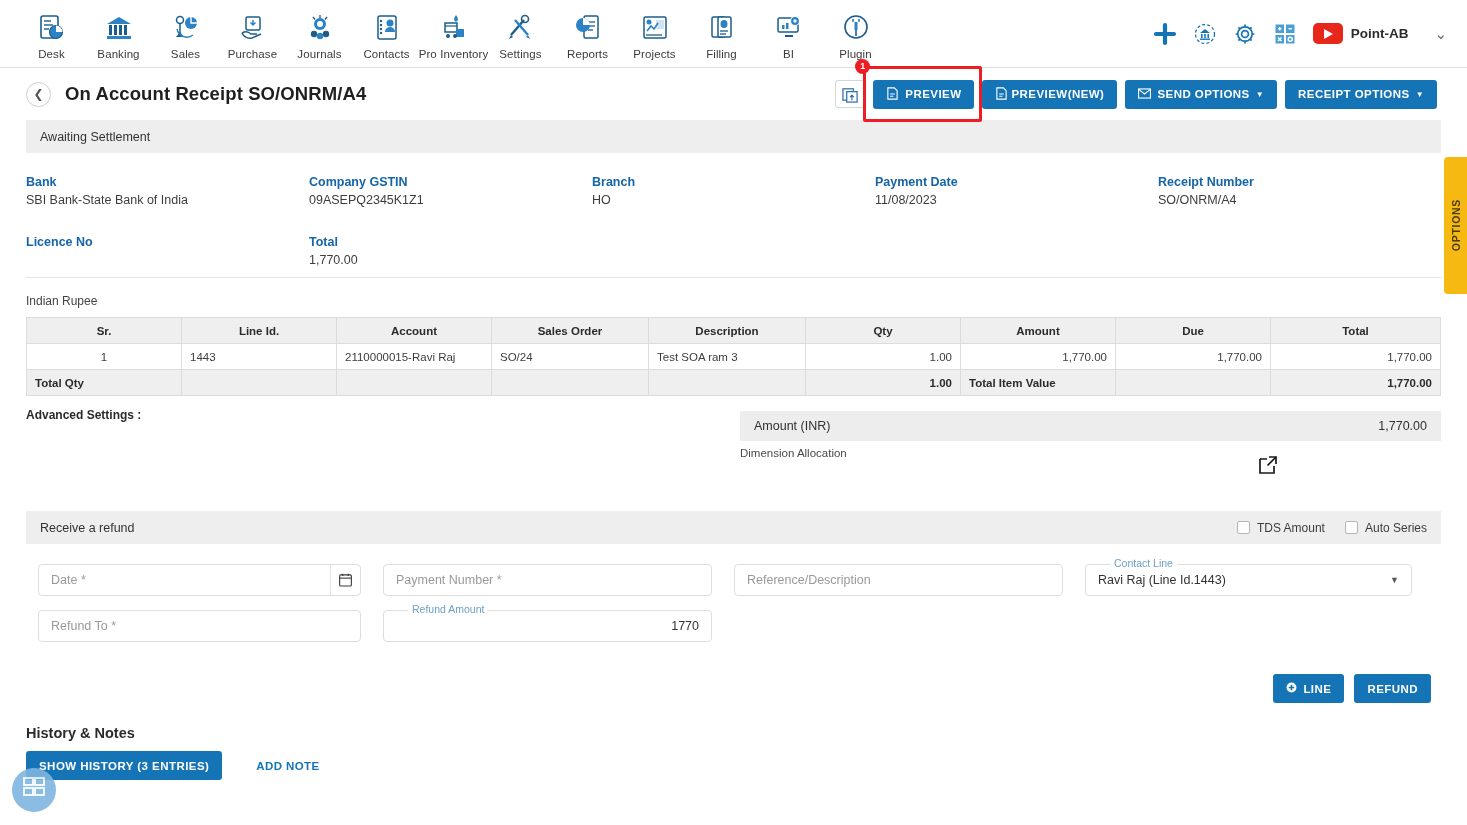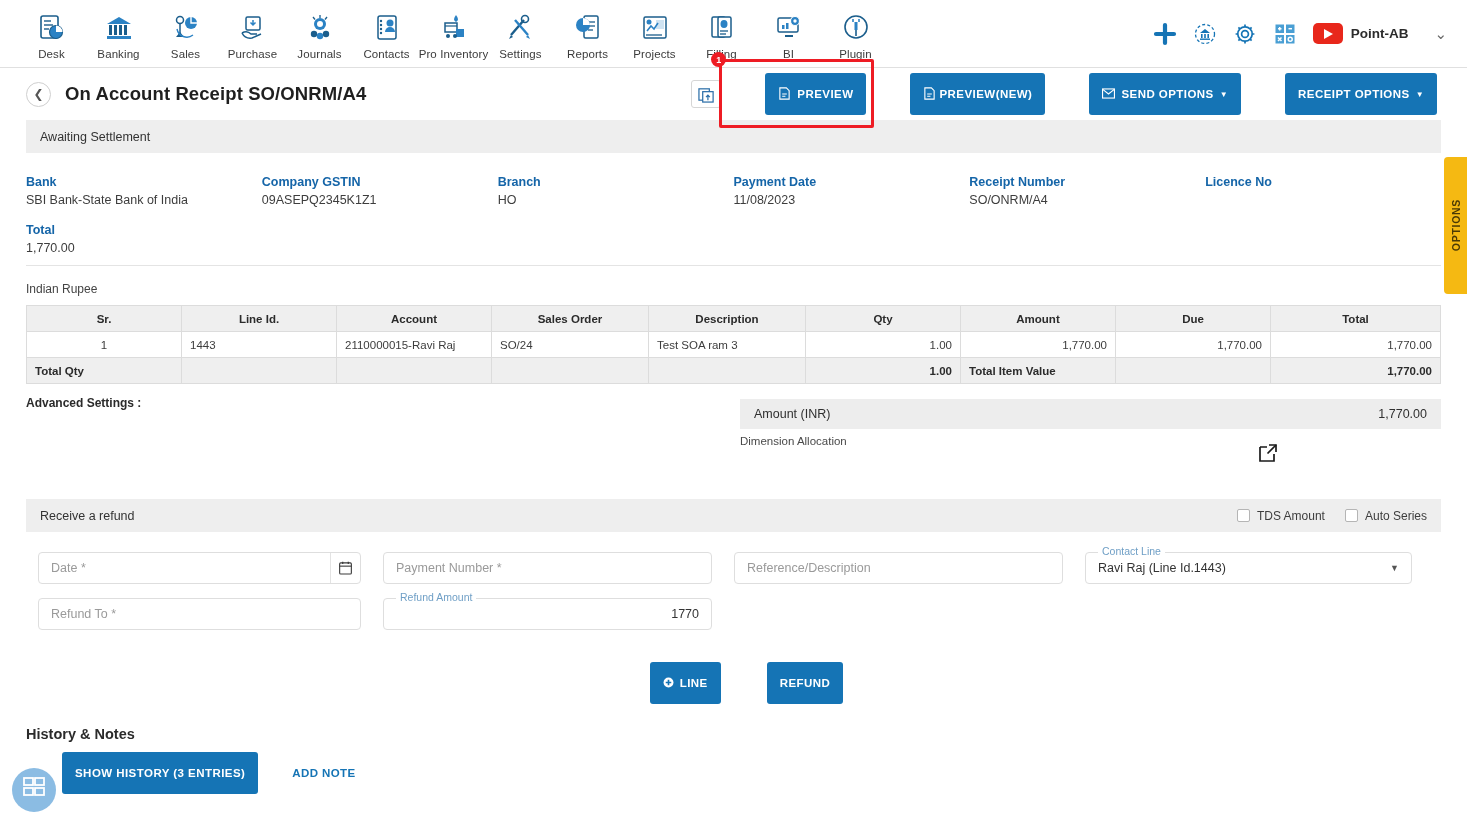--- a/index.html
+++ b/index.html
@@ -67,25 +67,24 @@
     margin-left: 14px; letter-spacing: .1px;
   }
   .head-actions { margin-left: auto; display: flex; align-items: center; gap: 8px; }
   .icon-sq-btn {
     width: 30px; height: 28px; border: 1px solid #d6d6d6; border-radius: 3px;
     background: #fff; display: flex; align-items: center; justify-content: center;
     cursor: pointer;
   }
   .btn-blue {
     background: #1574b5; color: #fff; border: none; border-radius: 3px;
-    height: 42px; padding: 0 13px; font-size: 11.5px; font-weight: bold;
+    height: 29px; padding: 0 13px; font-size: 11.5px; font-weight: bold;
     letter-spacing: .45px; display: flex; align-items: center; gap: 6px;
     cursor: pointer; font-family: "Liberation Sans", sans-serif;
     white-space: nowrap;
-    margin-left: 36px;
   }
   .preview-wrap { position: relative; display: flex; align-items: center; }
   .hl-box {
     position: absolute; left: -10px; top: -14px; right: -8px; bottom: -13px;
     border: 3px solid #ee1c24; border-radius: 2px; pointer-events: none;
   }
   .hl-dot {
     position: absolute; left: -18px; top: -21px;
     width: 15px; height: 15px; border-radius: 50%;
     background: #ee1c24; color: #fff; font-size: 9px; font-weight: bold;
@@ -95,22 +94,22 @@
 
   
   .content { padding: 0 26px; }
   .band {
     background: #eeeeee; height: 33px; display: flex; align-items: center;
     padding: 0 14px; font-size: 12.5px; color: #333;
   }
   .band.between { justify-content: space-between; }
 
   .info-grid {
-    display: grid; grid-template-columns: repeat(6, 1fr);
-    padding: 22px 0 10px 0; row-gap: 16px;
+    display: grid; grid-template-columns: repeat(5, 1fr);
+    padding: 22px 0 10px 0; row-gap: 28px;
   }
   .f-lbl { font-size: 12.5px; color: #1565a8; font-weight: bold; margin-bottom: 4px; }
   .f-val { font-size: 12.5px; color: #3d3d3d; }
 
   .rule { border-top: 1px solid #e4e4e4; }
 
   .cur-lbl { font-size: 12px; color: #444; padding: 16px 0 9px 0; }
 
   table.items { width: 100%; border-collapse: collapse; table-layout: fixed; }
   table.items th {
@@ -151,33 +150,33 @@
   .form-area { padding: 20px 12px 18px 12px; }
   .frow { display: flex; gap: 22px; }
   .frow + .frow { margin-top: 14px; }
   .fld {
     border: 1px solid #dedede; border-radius: 4px; height: 32px; background: #fff;
     display: flex; align-items: center; padding: 0 12px; position: relative;
   }
   .fld .ph { font-size: 12.5px; color: #9a9a9a; }
   .fld .vl { font-size: 12.5px; color: #333; }
   .fld .flt {
-    position: absolute; top: -8px; left: 12px; background: #fff; padding: 0 4px;
+    position: absolute; top: -8px; left: 24px; background: #fff; padding: 0 4px;
     font-size: 10.5px; color: #6f9fc6;
   }
   .w1 { width: 323px; } .w2 { width: 329px; } .w3 { width: 329px; } .w4 { width: 327px; }
   .cal-div {
     position: absolute; right: 0; top: 0; bottom: 0; width: 30px;
     border-left: 1px solid #e3e3e3; display: flex; align-items: center; justify-content: center;
     cursor: pointer;
   }
   .num-r { margin-left: auto; font-size: 12.5px; color: #333; }
   .sel-car { margin-left: auto; font-size: 9px; color: #555; }
 
-  .btn-row { display: flex; justify-content: center; gap: 10px; padding: 14px 10px 0 0; }
+  .btn-row { display: flex; justify-content: flex-end; gap: 10px; padding: 14px 10px 0 0; }
 
   .hist { padding: 22px 26px 0 26px; }
   .hist-t { font-size: 14.5px; font-weight: bold; color: #2b2b2b; }
   .hist-a { display: flex; align-items: center; gap: 34px; margin-top: 10px; }
   .lnk-note {
     font-size: 11.5px; font-weight: bold; color: #1574b5; letter-spacing: .4px; cursor: pointer;
   }
 
   .options-tab {
     position: absolute; right: 0; top: 157px; width: 23px; height: 137px;

